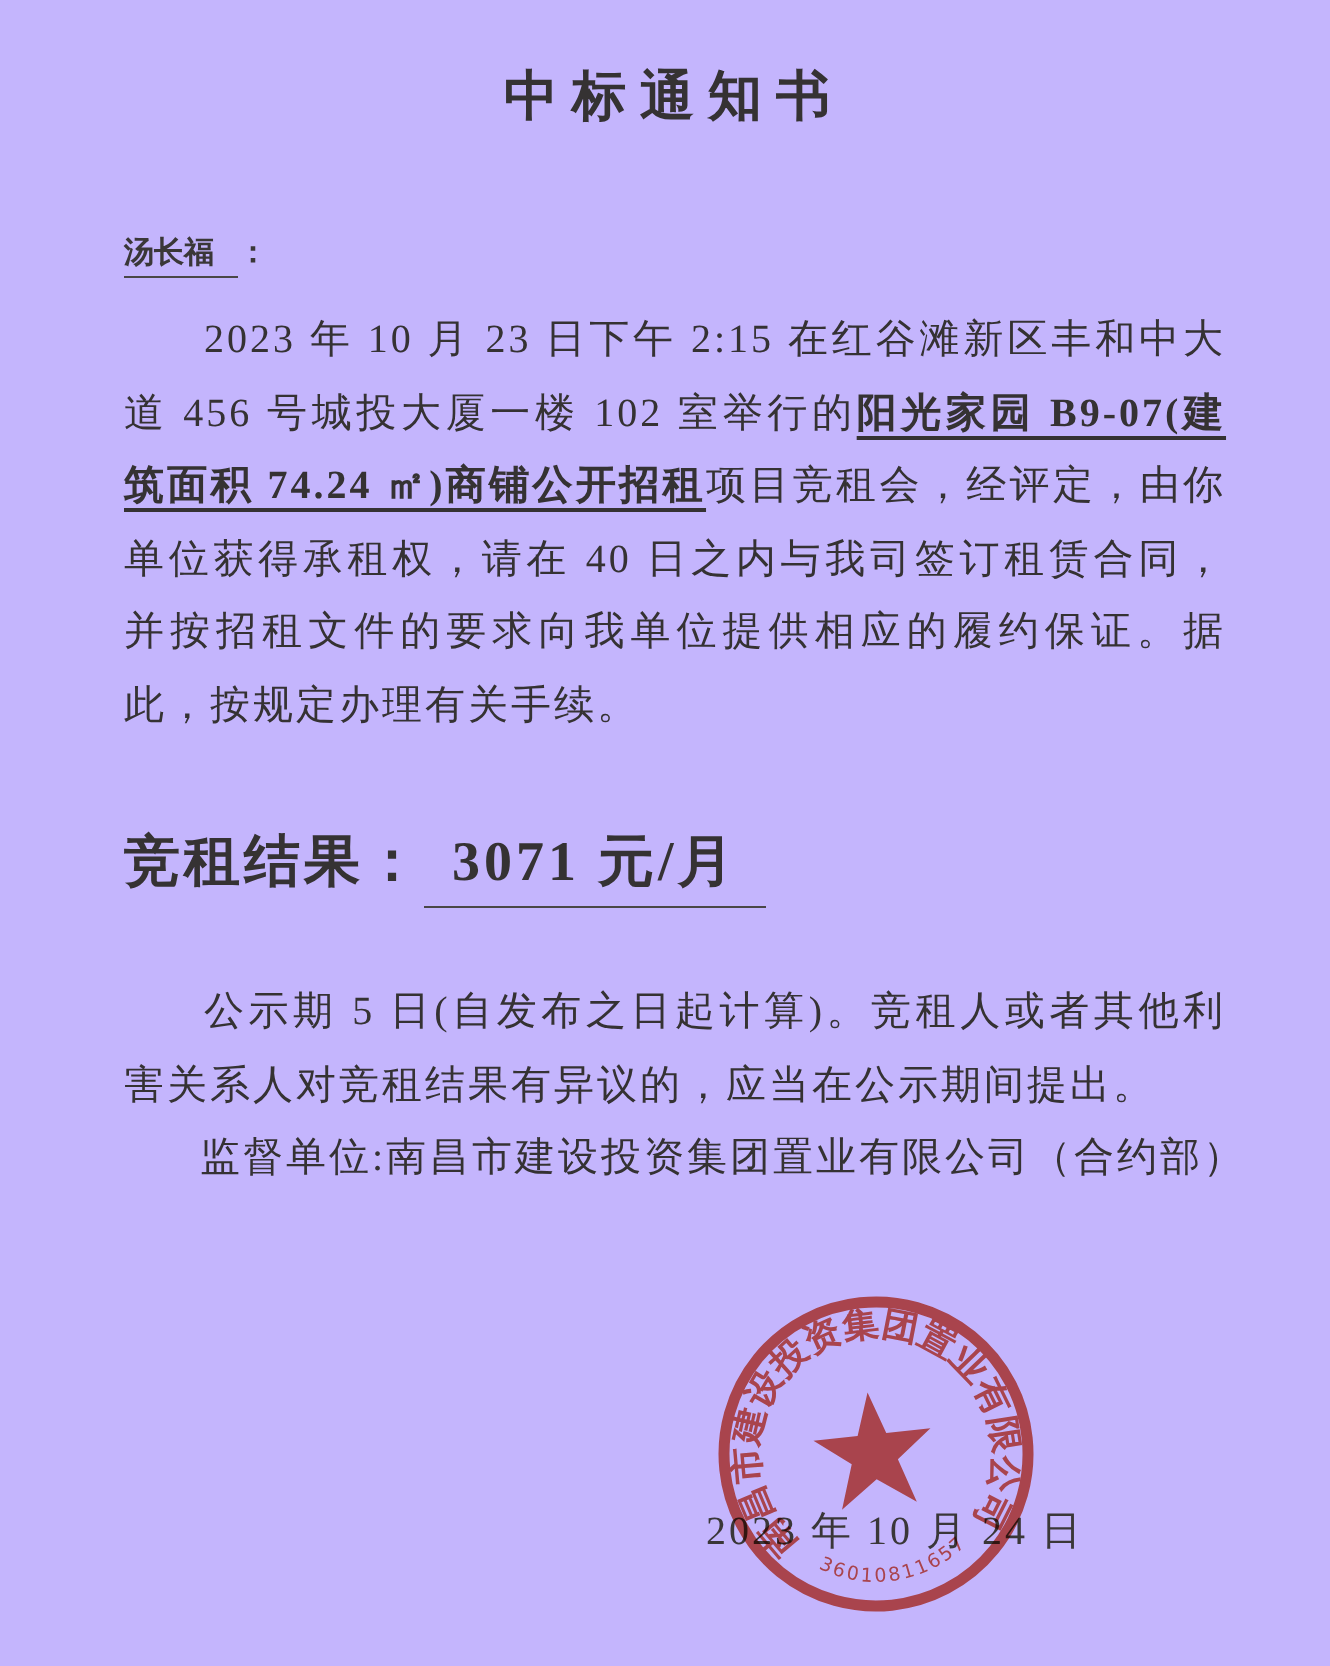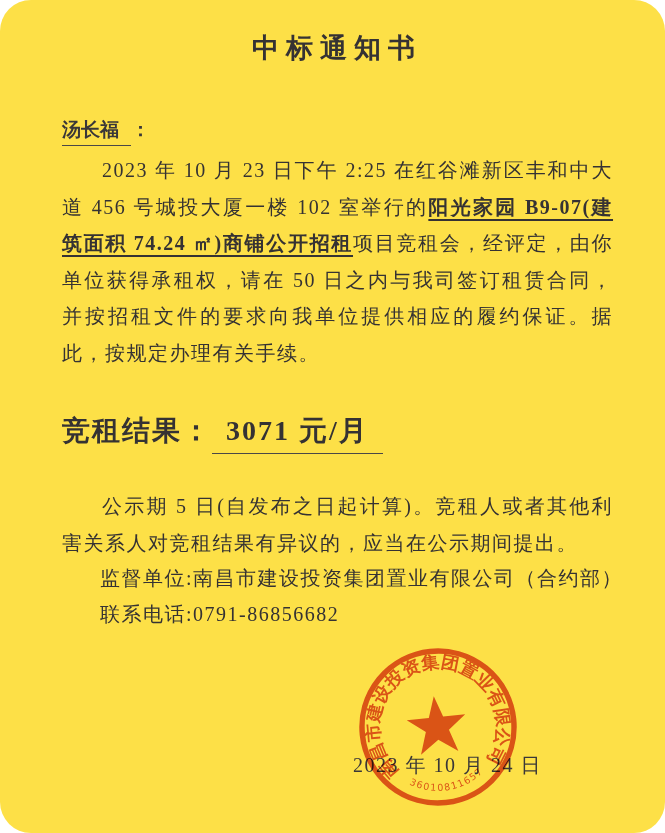--- a/index.html
+++ b/index.html
@@ -4,32 +4,32 @@
 <style>
   html,body{margin:0;padding:0;}
   body{
     width:665px;height:833px;
     background:#ffffff;
     font-family:"Liberation Serif","DejaVu Serif",serif;
     color:#2e2c2c;
     position:relative;
     overflow:hidden;
   }
-  .page{position:absolute;inset:0;background:#fde047;border-radius:31px;}
+  .page{position:absolute;inset:0;background:#c4b5fd;}
 
   .doc-title{
     position:absolute;top:30px;left:62px;width:550px;
     text-align:center;
     font-size:27px;font-weight:bold;letter-spacing:7px;
     color:#353233;
   }
 
   .addressee-line{
     position:absolute;top:117px;left:62px;
-    font-size:19px;font-weight:bold;color:#3a3738;
+    font-size:15px;font-weight:bold;color:#3a3738;
   }
   .addressee-name{
     border-bottom:1.5px solid #4a4747;
     padding-right:12px;padding-bottom:2px;
     display:inline-block;
   }
   .addressee-colon{font-weight:bold;}
 
   .body-para{
     position:absolute;left:62px;width:551px;
@@ -85,30 +85,29 @@
 <body>
 
 <div class="page">
 
   <div class="doc-title">中标通知书</div>
 
   <div class="addressee-line">
     <span class="addressee-name">汤长福</span><span class="addressee-colon">：</span>
   </div>
 
-  <div class="body-para para-main"><span>2023 年 10 月 23 日下午 2:25 在红谷滩新区丰和中大道 456 号城投大厦一楼 102 室举行的</span><span class="para-highlight">阳光家园 B9-07(建筑面积 74.24 ㎡)商铺公开招租</span><span>项目竞租会，经评定，由你单位获得承租权，请在 50 日之内与我司签订租赁合同，并按招租文件的要求向我单位提供相应的履约保证。据此，按规定办理有关手续。</span></div>
+  <div class="body-para para-main"><span>2023 年 10 月 23 日下午 2:15 在红谷滩新区丰和中大道 456 号城投大厦一楼 102 室举行的</span><span class="para-highlight">阳光家园 B9-07(建筑面积 74.24 ㎡)商铺公开招租</span><span>项目竞租会，经评定，由你单位获得承租权，请在 40 日之内与我司签订租赁合同，并按招租文件的要求向我单位提供相应的履约保证。据此，按规定办理有关手续。</span></div>
 
   <div class="result-line">
     <span>竞租结果：</span><span class="result-value">3071 元/月</span>
   </div>
 
   <div class="body-para para-notice">公示期 5 日(自发布之日起计算)。竞租人或者其他利害关系人对竞租结果有异议的，应当在公示期间提出。</div>
 
   <div class="supervisor-line">监督单位:南昌市建设投资集团置业有限公司（合约部）</div>
-  <div class="phone-line">联系电话:0791-86856682</div>
 
 
   <div class="date-line">2023 年 10 月 24 日</div>
 
   <svg class="stamp" viewBox="0 0 180 180" xmlns="http://www.w3.org/2000/svg">
 
     <circle cx="90" cy="90" r="76" fill="none" stroke="#d6402b" stroke-width="5.5"></circle>
 
     <polygon fill="#d6402b" points="89,59 96.2,80.1 118.4,80.1 100.6,93.8 107.8,115.9 89,102.6 70.2,115.9 77.4,93.8 59.6,80.1 81.8,80.1"></polygon>
 

